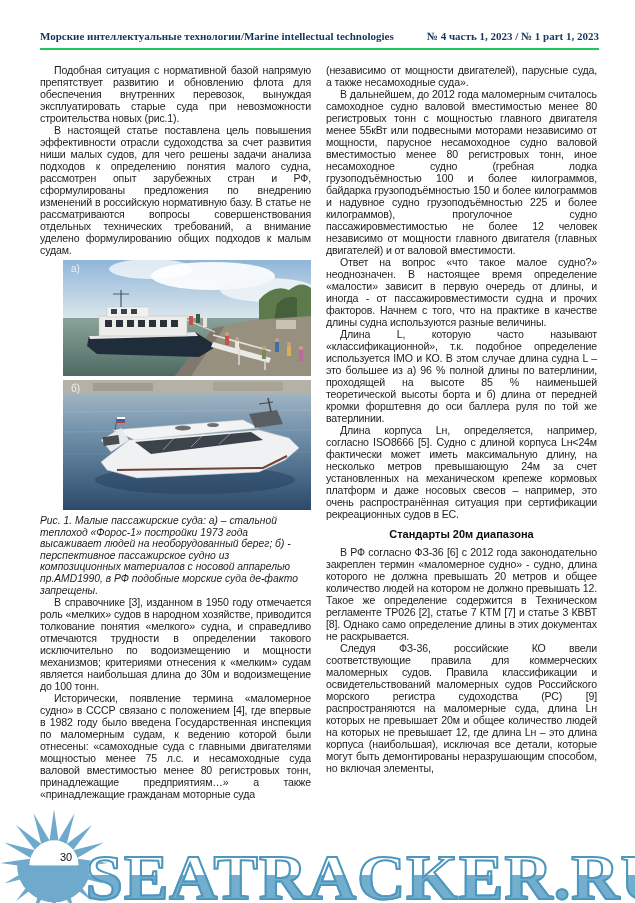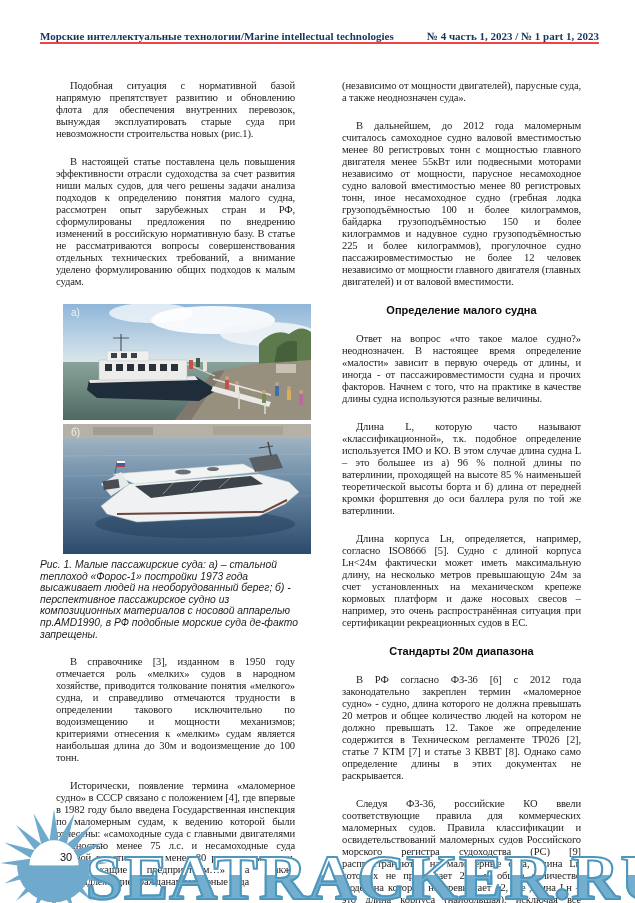--- a/index.html
+++ b/index.html
@@ -2,27 +2,27 @@
 <html><head>
 <meta charset="utf-8">
 <style>
   html,body{margin:0;padding:0;background:#ffffff;}
   .page{position:relative;width:635px;height:903px;background:#fff;overflow:hidden;
         font-family:"Liberation Sans","DejaVu Sans",sans-serif;color:#1d1d1f;}
 
   
   .header{position:absolute;top:30px;left:40px;right:36px;display:flex;justify-content:space-between;
           align-items:baseline;font-family:"Liberation Serif","DejaVu Serif",serif;font-weight:bold;
-          font-size:11px;color:#17365d;border-bottom:2px solid #ef4444;padding-bottom:0;gap:2px;}
+          font-size:11px;color:#17365d;border-bottom:2px solid #22c55e;padding-bottom:6px;gap:2px;}
   .header span{white-space:nowrap;}
 
   
   .columns{position:absolute;top:64px;left:40px;right:38px;display:flex;gap:15px;}
   .col{width:50%;font-size:10.6px;line-height:12px;text-align:justify;letter-spacing:-0.15px;}
-  .col p{margin:16px;text-indent:14px;font-family:Liberation Serif, serif;}
+  .col p{margin:0;text-indent:14px;}
   .col p.noindent{text-indent:0;}
   h3.sec{margin:8px 0 5px;font-size:11px;line-height:13px;text-align:center;font-weight:bold;
          color:#0d0d0d;letter-spacing:0;}
 
   
   figure{margin:4px 0 0 0;width:100%;}
   .photo{position:relative;width:248px;margin-left:auto;margin-right:0;}
   .photo svg{display:block;width:248px;}
   .photo-b{margin-top:4px;}
   .photo-label{position:absolute;top:3px;left:8px;color:#eef2f4;font-size:10px;letter-spacing:0;}
@@ -160,23 +160,22 @@
         </div>
 
         <figcaption>Рис. 1. Малые пассажирские суда: а) – стальной теплоход «Форос-1» постройки 1973 года высаживает людей на необорудованный берег; б) - перспективное пассажирское судно из композиционных материалов с носовой аппарелью пр.AMD1990, в РФ подобные морские суда де-факто запрещены.</figcaption>
       </figure>
 
       <p>В справочнике [3], изданном в 1950 году отмечается роль «мелких» судов в народном хозяйстве, приводится толкование понятия «мелкого» судна, и справедливо отмечаются трудности в определении такового исключительно по водоизмещению и мощности механизмов; критериями отнесения к «мелким» судам является наибольшая длина до 30м и водоизмещение до 100 тонн.</p>
       <p>Исторически, появление термина «маломерное судно» в СССР связано с положением [4], где впервые в 1982 году было введена Государственная инспекция по маломерным судам, к ведению которой были отнесены: «самоходные суда с главными двигателями мощностью менее 75 л.с. и несамоходные суда валовой вместимостью менее 80 регистровых тонн, принадлежащие предприятиям…» а также «принадлежащие гражданам моторные суда</p>
     </div>
 
     <div class="col">
-      <p class="noindent">(независимо от мощности двигателей), парусные суда, а также неоднозначен суда».</p>
+      <p class="noindent">(независимо от мощности двигателей), парусные суда, а также несамоходные суда».</p>
       <p>В дальнейшем, до 2012 года маломерным считалось самоходное судно валовой вместимостью менее 80 регистровых тонн с мощностью главного двигателя менее 55кВт или подвесными моторами независимо от мощности, парусное несамоходное судно валовой вместимостью менее 80 регистровых тонн, иное несамоходное судно (гребная лодка грузоподъёмностью 100 и более килограммов, байдарка грузоподъёмностью 150 и более килограммов и надувное судно грузоподъёмностью 225 и более килограммов), прогулочное судно пассажировместимостью не более 12 человек независимо от мощности главного двигателя (главных двигателей) и от валовой вместимости.</p>
-      <h3 class="sec">Определение малого судна</h3>
       <p>Ответ на вопрос «что такое малое судно?» неоднозначен. В настоящее время определение «малости» зависит в первую очередь от длины, и иногда - от пассажировместимости судна и прочих факторов. Начнем с того, что на практике в качестве длины судна используются разные величины.</p>
       <p>Длина L, которую часто называют «классификационной», т.к. подобное определение используется IMO и КО. В этом случае длина судна L – это большее из а) 96 % полной длины по ватерлинии, проходящей на высоте 85 % наименьшей теоретической высоты борта и б) длина от передней кромки форштевня до оси баллера руля по той же ватерлинии.</p>
       <p>Длина корпуса Lн, определяется, например, согласно ISO8666 [5]. Судно с длиной корпуса Lн&lt;24м фактически может иметь максимальную длину, на несколько метров превышающую 24м за счет установленных на механическом крепеже кормовых платформ и даже носовых свесов – например, это очень распространённая ситуация при сертификации рекреационных судов в ЕС.</p>
       <h3 class="sec">Стандарты 20м диапазона</h3>
       <p>В РФ согласно ФЗ-36 [6] с 2012 года законодательно закреплен термин «маломерное судно» - судно, длина которого не должна превышать 20 метров и общее количество людей на котором не должно превышать 12. Такое же определение содержится в Техническом регламенте ТР026 [2], статье 7 КТМ [7] и статье 3 КВВТ [8]. Однако само определение длины в этих документах не раскрывается.</p>
       <p>Следуя ФЗ-36, российские КО ввели соответствующие правила для коммерческих маломерных судов. Правила классификации и освидетельствований маломерных судов Российского морского регистра судоходства (РС) [9] распространяются на маломерные суда, длина Lн которых не превышает 20м и общее количество людей на которых не превышает 12, где длина Lн – это длина корпуса (наибольшая), исключая все детали, которые могут быть демонтированы неразрушающим способом, но включая элементы,</p>
     </div>
 
   </div>
 

